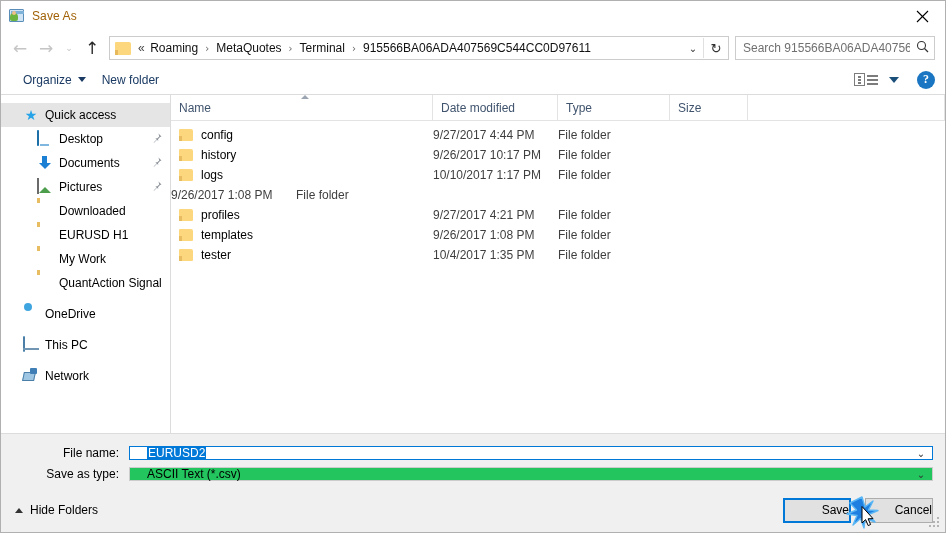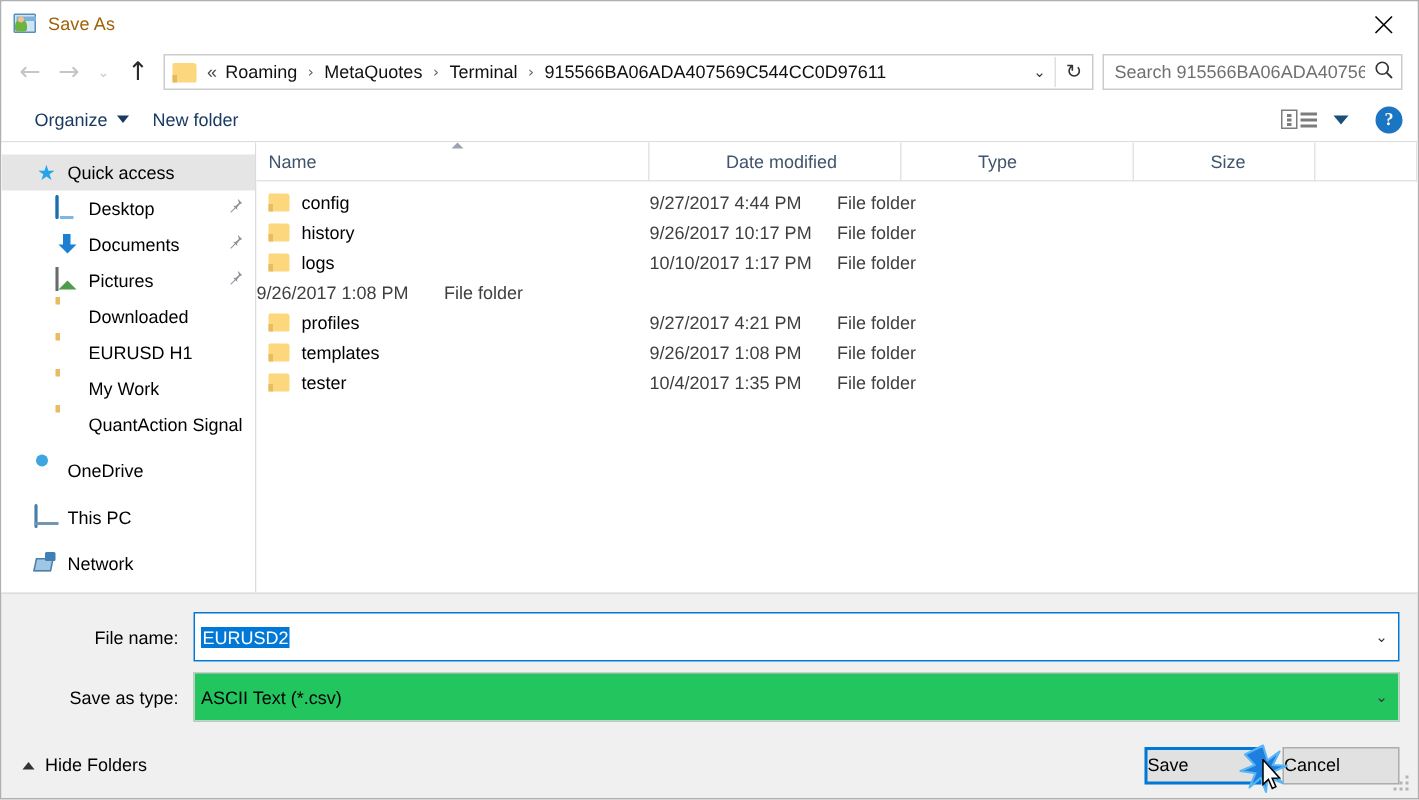--- a/index.html
+++ b/index.html
@@ -369,21 +369,20 @@
     min-width: 0;
     background: #ffffff;
   }
   .col-header {
     height: 26px;
     flex: 0 0 26px;
     display: flex;
     border-bottom: 1px solid #e3e3e3;
     position: relative;
     background: #ffffff;
-    gap: 43px;
   }
   .col {
     font-size: 12px;
     color: #40546e;
     display: flex; align-items: center;
     padding-left: 8px;
     border-right: 1px solid #e3e3e3;
     position: relative;
     height: 26px;
     overflow: hidden;
@@ -452,24 +451,25 @@
   .field-label {
     width: 116px;
     flex: 0 0 116px;
     text-align: right;
     padding-right: 10px;
     font-size: 12px;
     color: #000;
   }
   .field-ctl {
     flex: 1 1 auto;
-    height: 33px;
+    height: 14px;
     display: flex;
     align-items: center;
     min-width: 0;
+    padding-left: 13px;
   }
   .field-ctl.filename {
     border: 1px solid #0078d7;
     background: #ffffff;
   }
   .field-ctl.savetype {
     border: 1px solid #cccccc;
     background: #22c55e;
   }
   .fv {
@@ -512,23 +512,23 @@
     border-bottom: 5px solid #333;
   }
   .btn-group {
     margin-left: auto;
     display: flex;
     align-items: center;
     gap: 14px;
     position: relative;
   }
   .btn {
-    width: 78px; height: 25px;
-    font-size: 12px;
-    display: flex; align-items: center; justify-content: flex-start;
+    width: 68px; height: 25px;
+    font-size: 12px;
+    display: flex; align-items: center; justify-content: flex-end;
     background: #e1e1e1;
     border: 1px solid #adadad;
     color: #000;
   }
   .btn.default {
     border: 2px solid #0078d7;
     background: #e1e1e1;
   }
   
   .burst {

